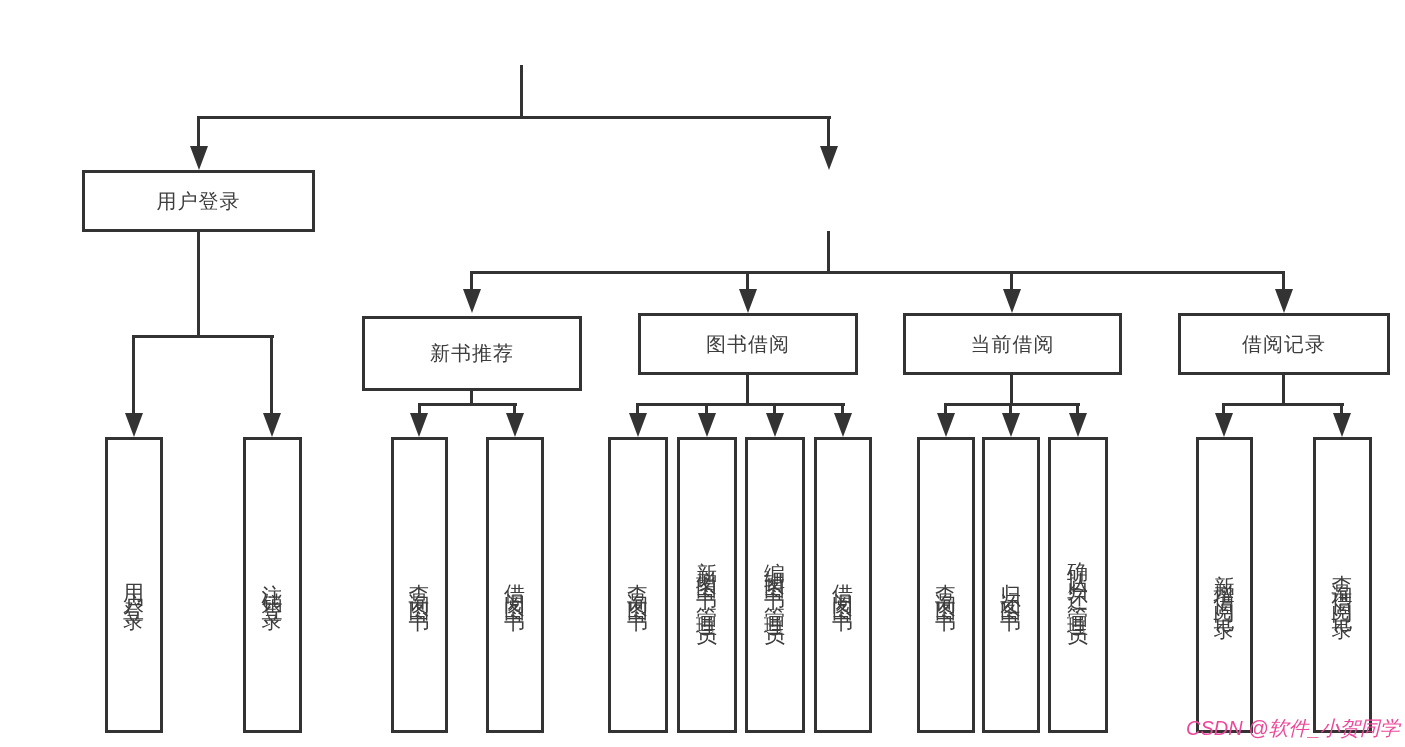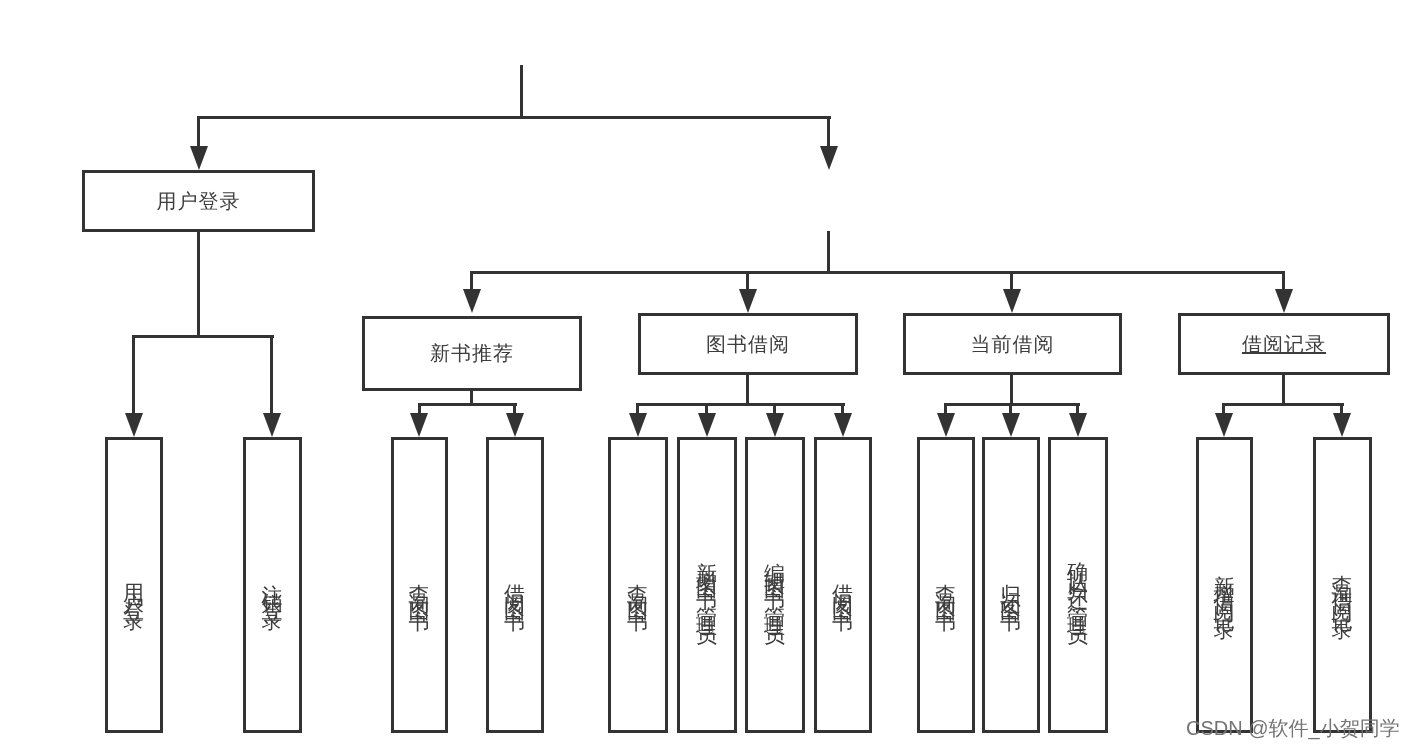--- a/index.html
+++ b/index.html
@@ -52,24 +52,25 @@
     width: 0; height: 0;
     border-left: 9px solid transparent;
     border-right: 9px solid transparent;
     border-top: 24px solid #333333;
     z-index: 1;
   }
   .watermark {
     position: absolute;
     left: 1186px;
     top: 715px;
-    color: #737373;
+    color: #ec4899;
     font-size: 20px;
     z-index: 3;
     white-space: nowrap;
+    font-style: italic;
   }
 </style>
 </head>
 <body>
 
 <div id="canvas">
 
   <div class="vline" style="left:520px; top:65px; height:54px;"></div>
   <div class="hline" style="left:197px; top:116px; width:634px;"></div>
   <div class="vline" style="left:197px; top:116px; height:32px;"></div>
@@ -128,21 +129,21 @@
   <div class="ah" style="left:1215px; top:413px;"></div>
   <div class="vline" style="left:1340px; top:403px; height:12px;"></div>
   <div class="ah" style="left:1333px; top:413px;"></div>
 
 
   <div class="box" style="left:82px; top:170px; width:233px; height:62px;">用户登录</div>
 
   <div class="box" style="left:362px; top:316px; width:220px; height:75px;">新书推荐</div>
   <div class="box" style="left:638px; top:313px; width:220px; height:62px;">图书借阅</div>
   <div class="box" style="left:903px; top:313px; width:219px; height:62px;">当前借阅</div>
-  <div class="box" style="left:1178px; top:313px; width:212px; height:62px;text-decoration:underline;">借阅记录</div>
+  <div class="box" style="left:1178px; top:313px; width:212px; height:62px;">借阅记录</div>
 
   <div class="vbox" style="left:105px; width:58px;">
     <span>用户登录</span>
   </div>
   <div class="vbox" style="left:243px; width:59px;">
     <span>注销登录</span>
   </div>
 
   <div class="vbox" style="left:391px; width:57px;">
     <span>查询图书</span>

